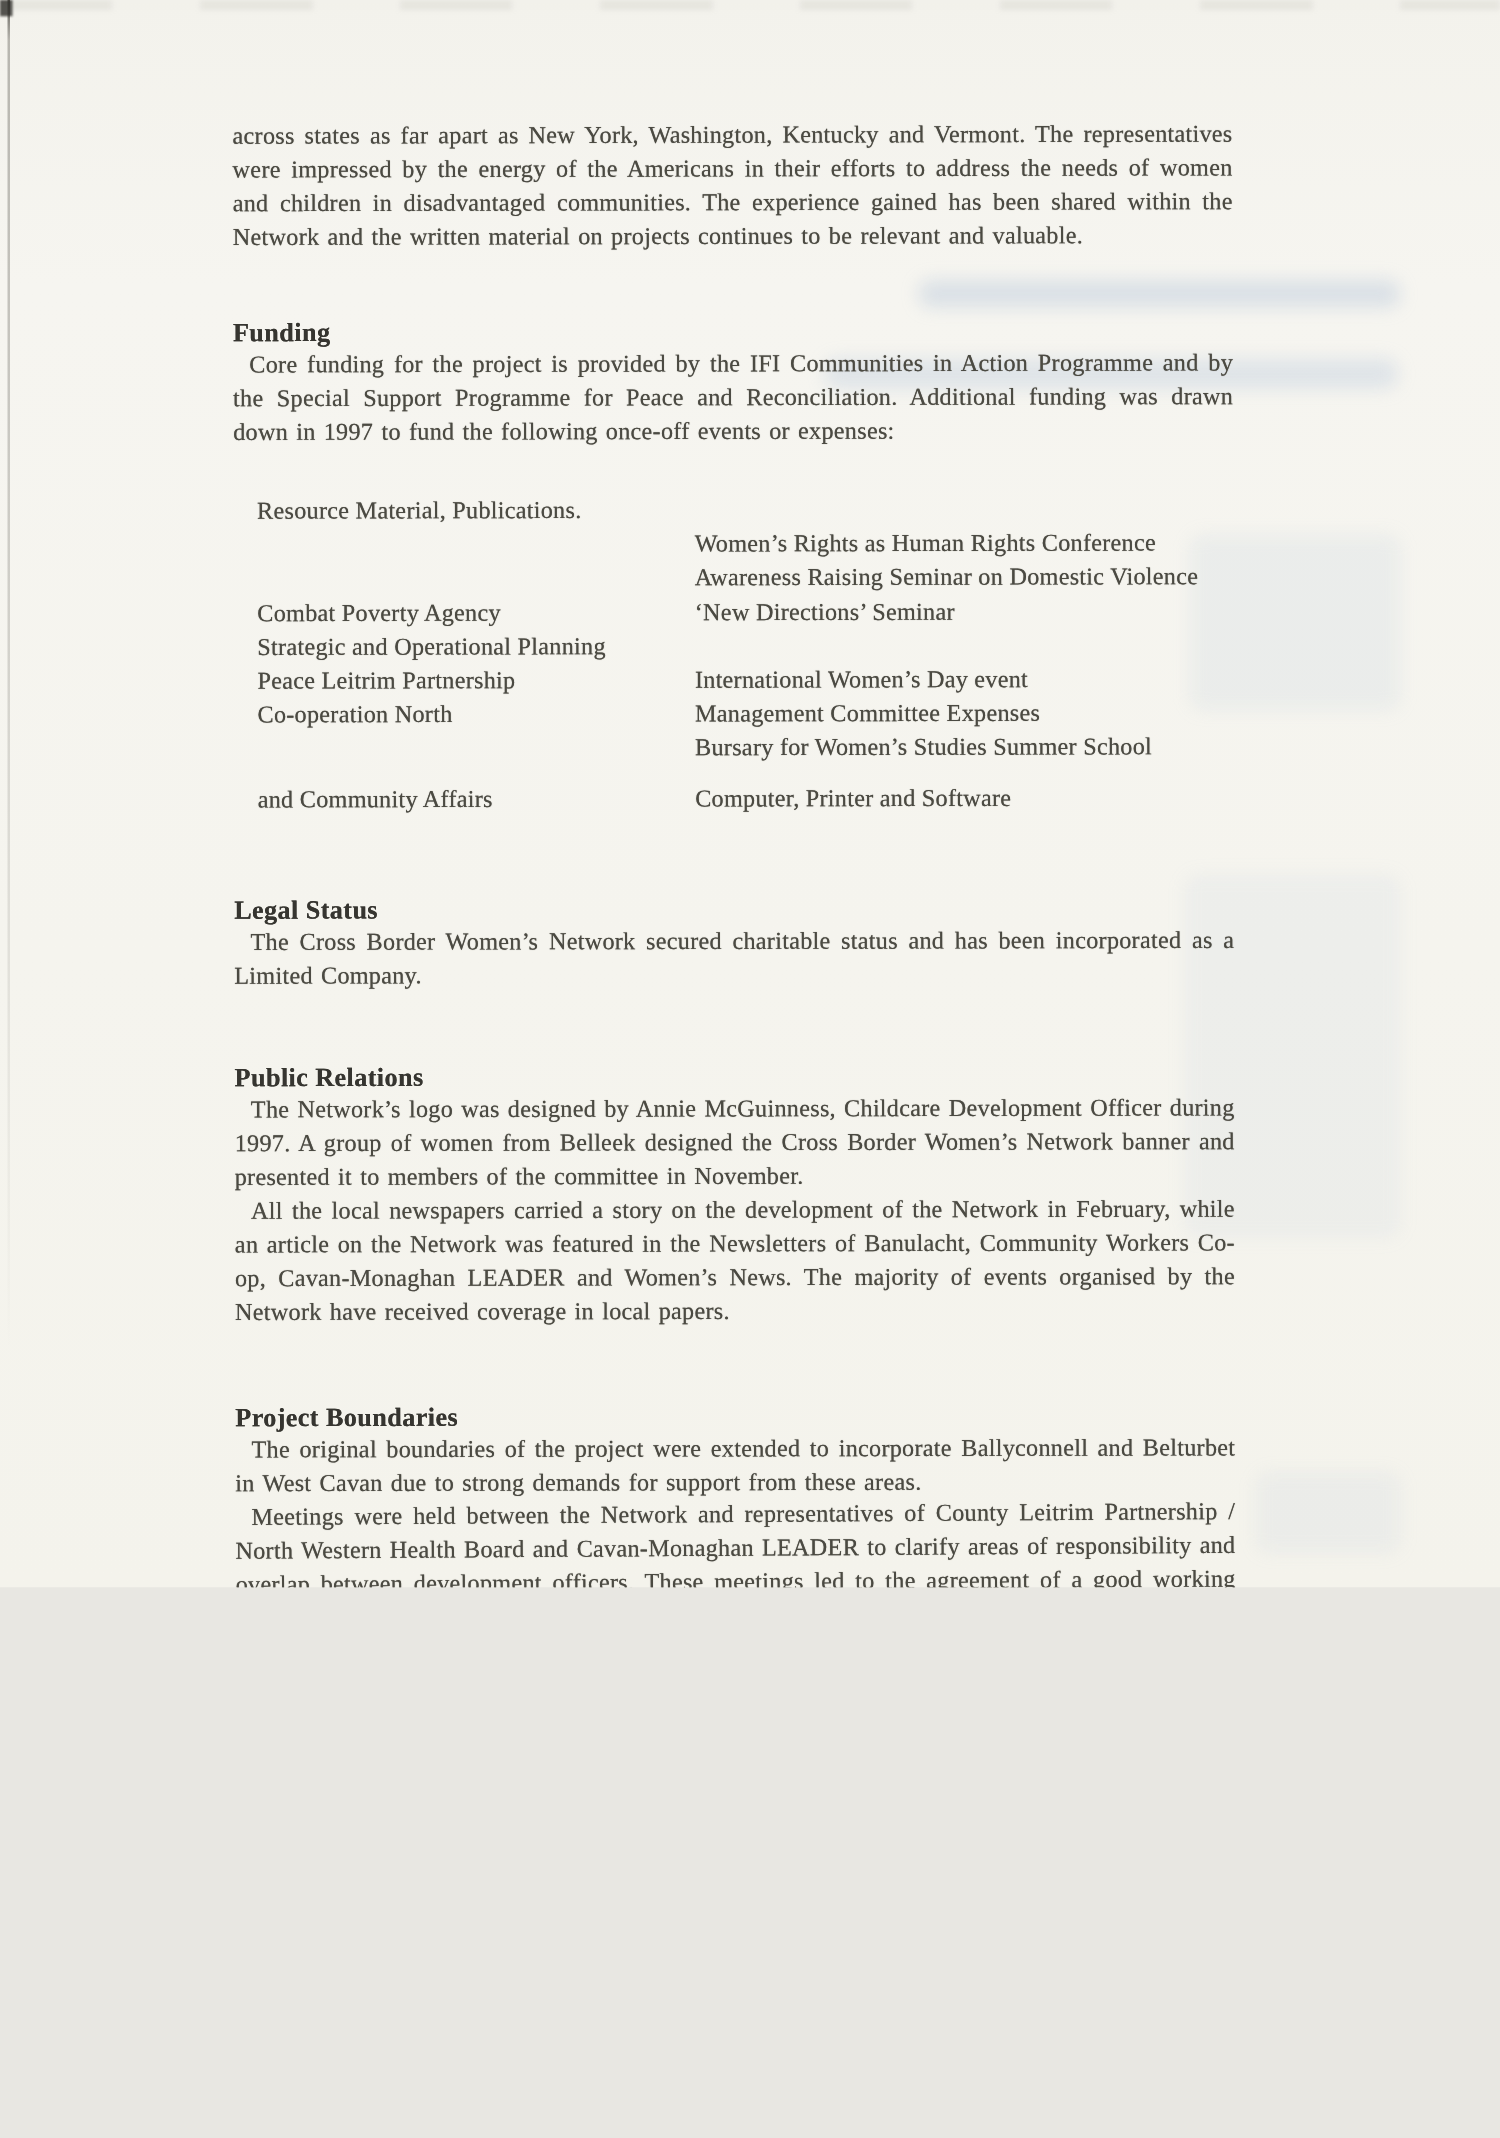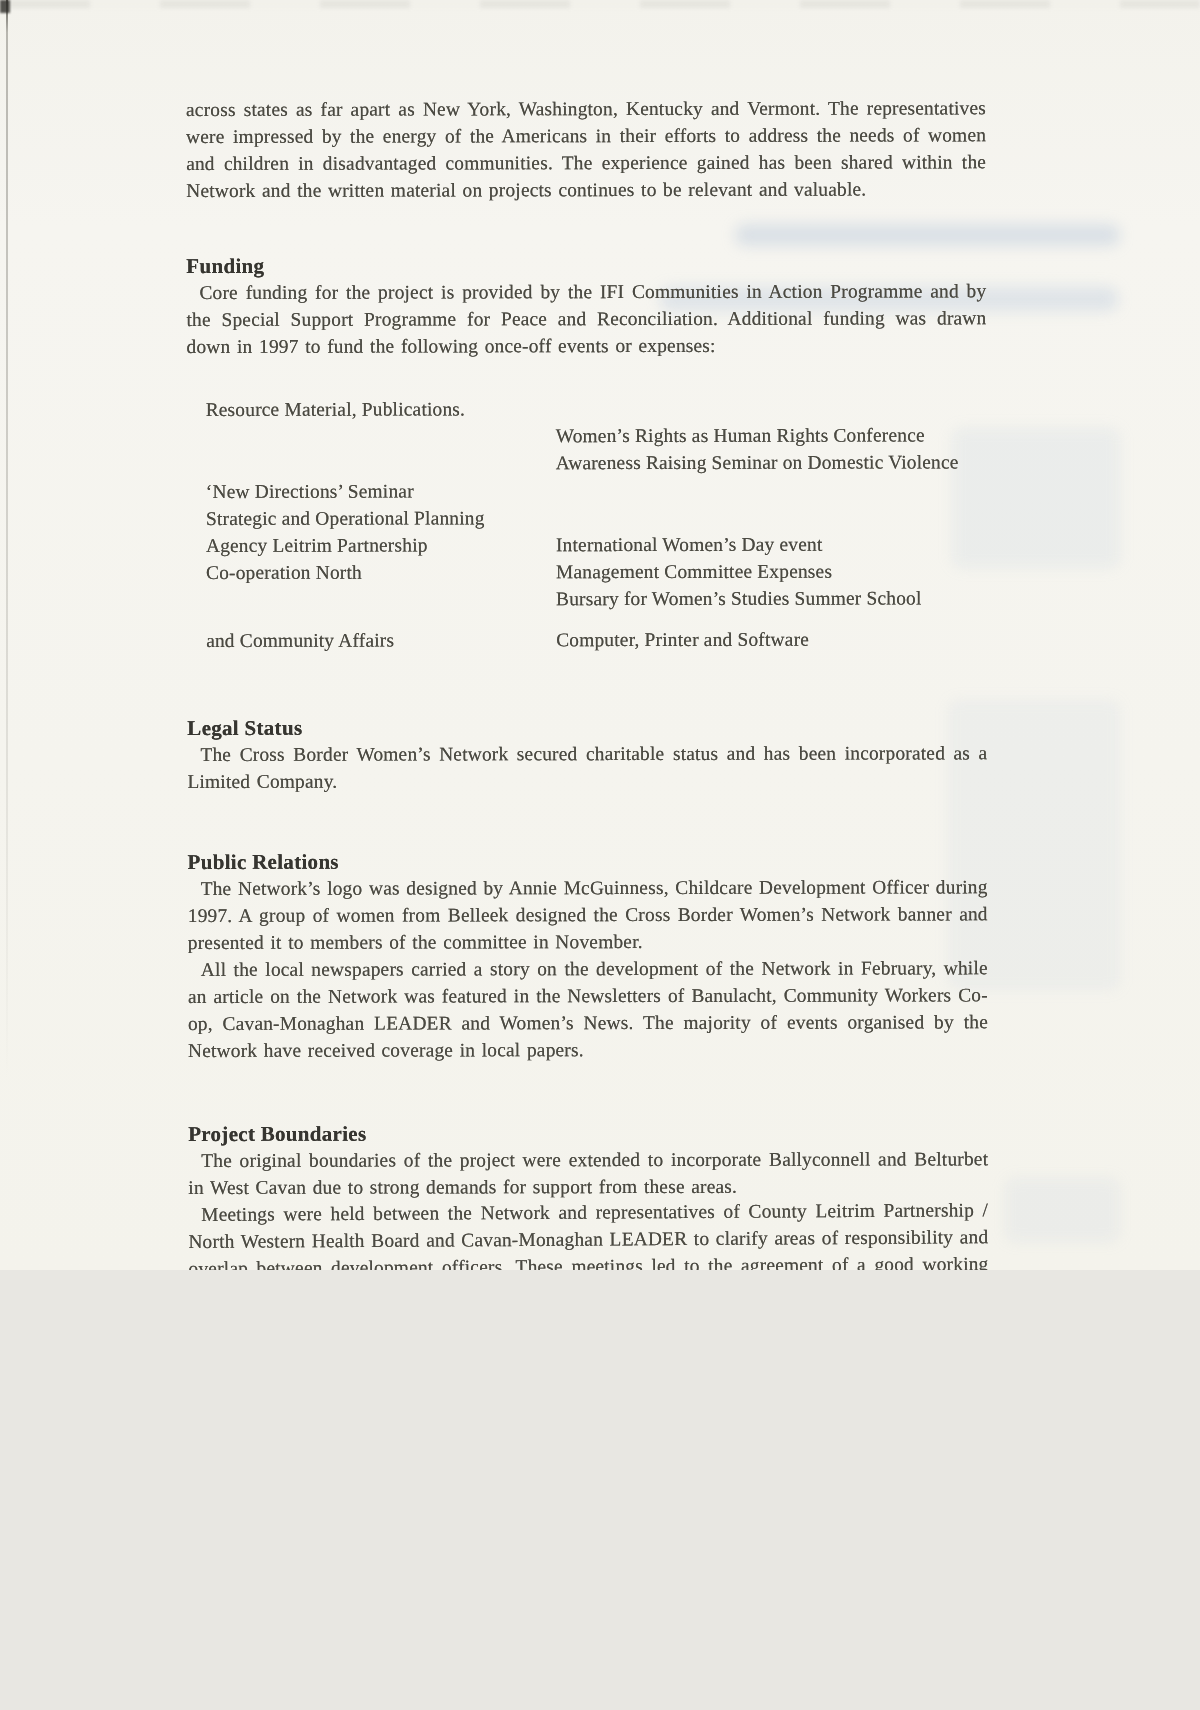--- a/index.html
+++ b/index.html
@@ -142,27 +142,28 @@
         </div>
         <div class="funding-row">
           <span></span>
           <span>Women’s Rights as Human Rights Conference</span>
         </div>
         <div class="funding-row">
           <span></span>
           <span>Awareness Raising Seminar on Domestic Violence</span>
         </div>
         <div class="funding-row">
+          <span>Combat Poverty Agency</span>
           <span>‘New Directions’ Seminar</span>
         </div>
         <div class="funding-row">
           <span>Strategic and Operational Planning</span>
         </div>
         <div class="funding-row">
-          <span>Agency Leitrim Partnership</span>
+          <span>Peace Leitrim Partnership</span>
           <span>International Women’s Day event</span>
         </div>
         <div class="funding-row">
           <span>Co-operation North</span>
           <span>Management Committee Expenses</span>
         </div>
         <div class="funding-row">
           <span></span>
           <span>Bursary for Women’s Studies Summer School</span>
         </div>

